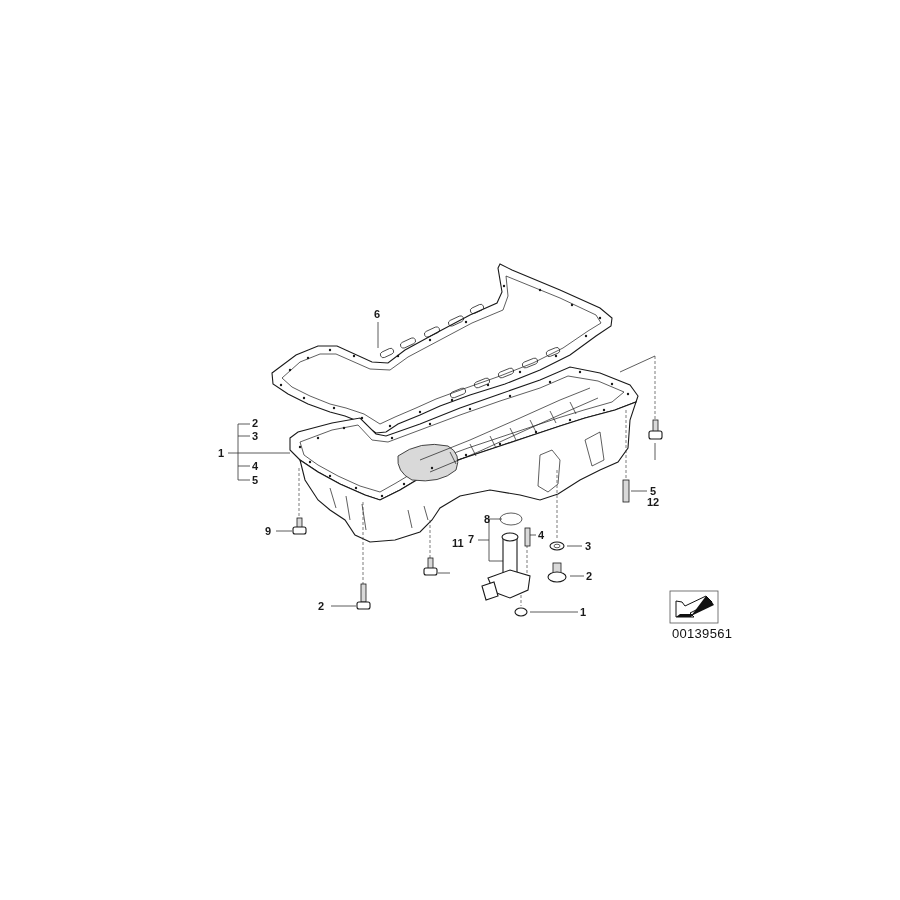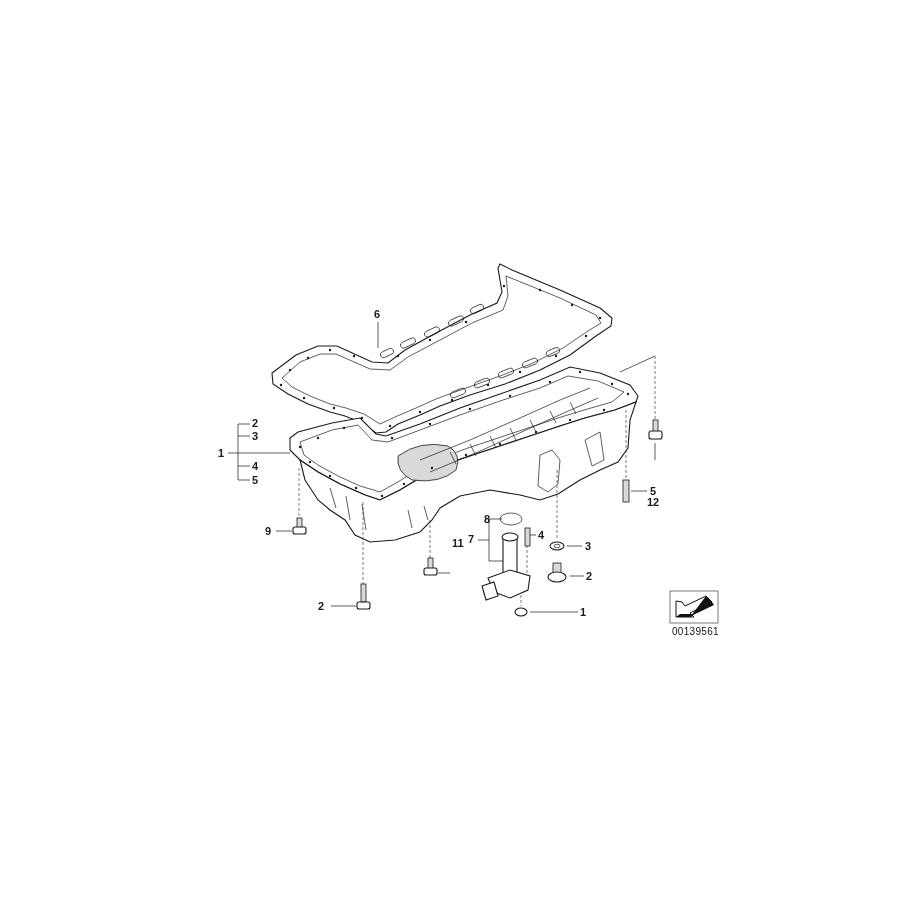--- a/index.html
+++ b/index.html
@@ -1,19 +1,19 @@
 <!DOCTYPE html>
 <html><head>
 <meta charset="utf-8">
 <style>
   html, body { margin:0; padding:0; background:#ffffff; }
   body { width:900px; height:900px; position:relative; overflow:hidden; font-family:"Liberation Sans", sans-serif; }
   #diagram { position:absolute; left:0; top:0; width:900px; height:900px; }
   .lbl { position:absolute; font-family:"Liberation Sans", sans-serif; font-weight:bold; font-size:11px; color:#1a1a1a; line-height:1; cursor:pointer; }
-  .ref { position:absolute; font-family:"Liberation Sans", sans-serif; font-size:10px; color:#111; letter-spacing:0.3px; }
+  .ref { position:absolute; font-family:"Liberation Sans", sans-serif; font-size:13px; color:#111; letter-spacing:0.3px; }
   svg .ln { stroke:#333; stroke-width:0.8; fill:none; }
   svg .dash { stroke:#444; stroke-width:0.7; fill:none; stroke-dasharray:3,2; }
   svg .part { stroke:#1a1a1a; stroke-width:1.1; fill:#ffffff; }
   svg .thin { stroke:#1a1a1a; stroke-width:0.7; fill:none; }
   svg .shade { fill:#d9d9d9; stroke:#1a1a1a; stroke-width:0.8; }
 </style>
 </head>
 <body>
 
 <div id="diagram">

